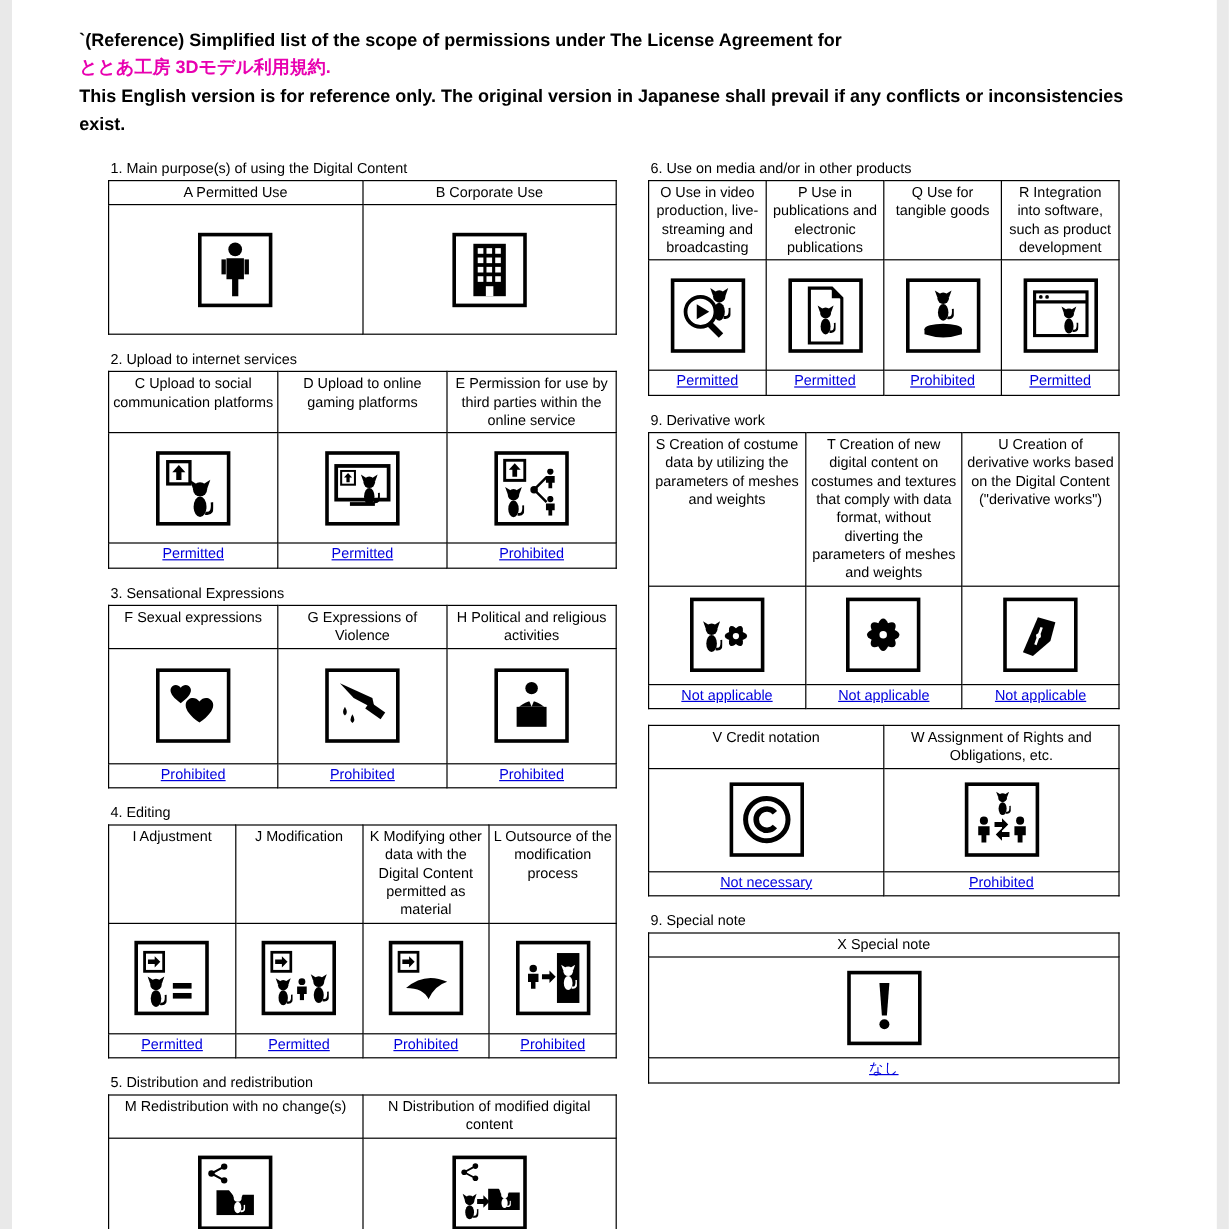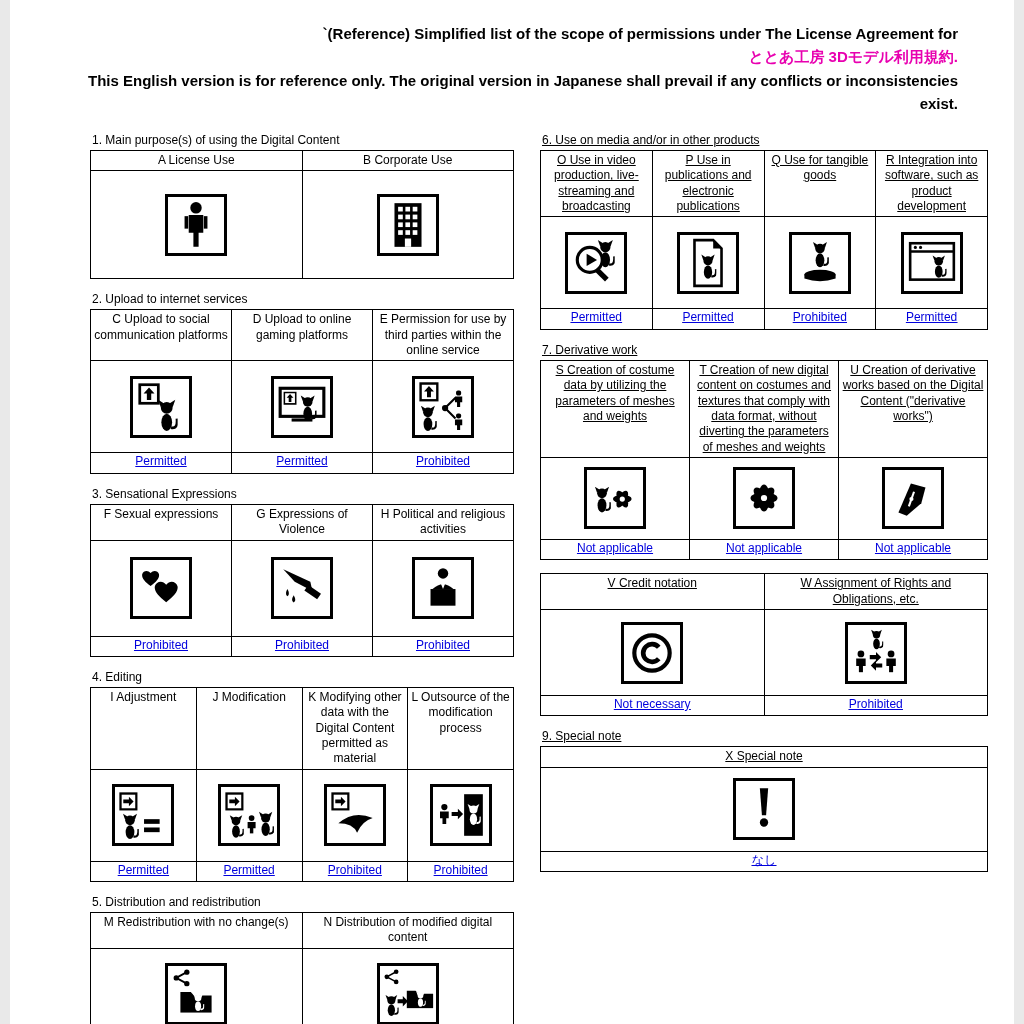--- a/index.html
+++ b/index.html
@@ -11,36 +11,36 @@
   }
   .page {
     width: 1004px;
     min-height: 1024px;
     margin: 0 auto;
     background: #fff;
     padding: 22px 0 12px;
     overflow: hidden;
   }
   .titleblock {
-    text-align: right;
+    text-align: left;
     font-weight: bold;
     font-size: 15px;
     line-height: 1.55;
     margin: 0 56px 16px;
   }
   .title-jp { color: var(--title-pink, #e800b0); }
   .cols {
     display: flex;
     align-items: flex-start;
     gap: 26px;
     padding-left: 80px;
     padding-right: 46px;
   }
   .col-left  { width: 424px; flex: none; }
-  .col-right { width: 448px; flex: none; text-decoration: underline; }
+  .col-right { width: 393px; flex: none; }
   .section { margin-bottom: 13px; }
   .sec-heading { font-size: 12px; margin: 2px 0 3px 2px; }
   table.perm {
     width: 100%;
     border-collapse: collapse;
     table-layout: fixed;
   }
   table.perm td {
     border: 1px solid #000;
     text-align: center;
@@ -277,21 +277,21 @@
 
   <div class="cols">
 
     <div class="col-left">
 
       <div class="section">
         <div class="sec-heading">1. Main purpose(s) of using the Digital Content</div>
         <table class="perm">
           <tbody>
               <tr class="row-head">
-            <td>A License Use</td>
+            <td>A Permitted Use</td>
             <td>B  Corporate Use</td>
           </tr>
           <tr class="row-icon" style="height:108px">
             <td>
               <div class="iconbox">
                     <svg viewBox="0 0 100 100">
                       <use href="#i-person"></use>
                     </svg>
                   </div>
             </td>
@@ -516,21 +516,21 @@
             <td><span class="status">Permitted</span></td>
             <td><span class="status">Permitted</span></td>
             <td><span class="status">Prohibited</span></td>
             <td><span class="status">Permitted</span></td>
           </tr>
         </tbody>
           </table>
       </div>
 
       <div class="section">
-        <div class="sec-heading">7. Derivative work</div>
+        <div class="sec-heading">9. Derivative work</div>
         <table class="perm">
           <tbody>
               <tr class="row-head">
             <td>S Creation of costume data by utilizing the parameters of meshes and weights</td>
             <td>T Creation of new digital content on costumes and textures that comply with data format, without diverting the parameters of meshes and weights</td>
             <td>U Creation of derivative works based on the Digital Content ("derivative works")</td>
           </tr>
           <tr class="row-icon" style="height:82px">
             <td>
               <div class="iconbox">

